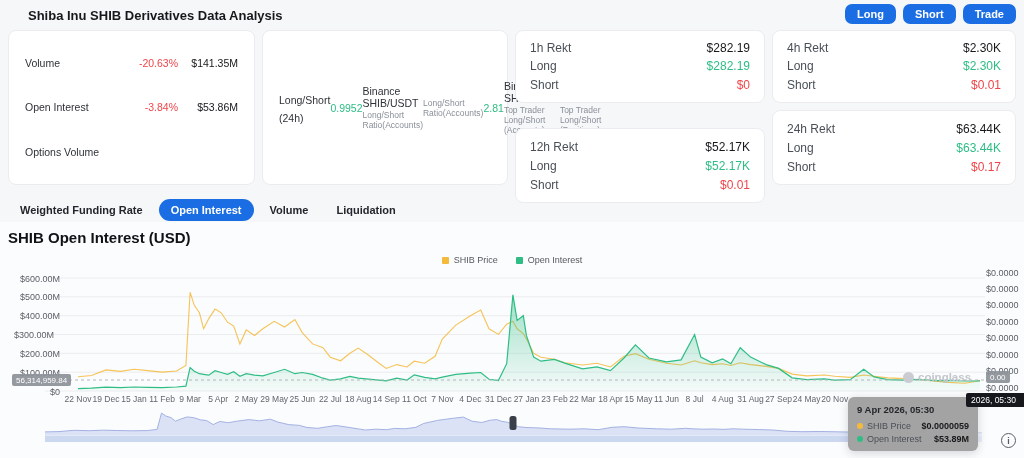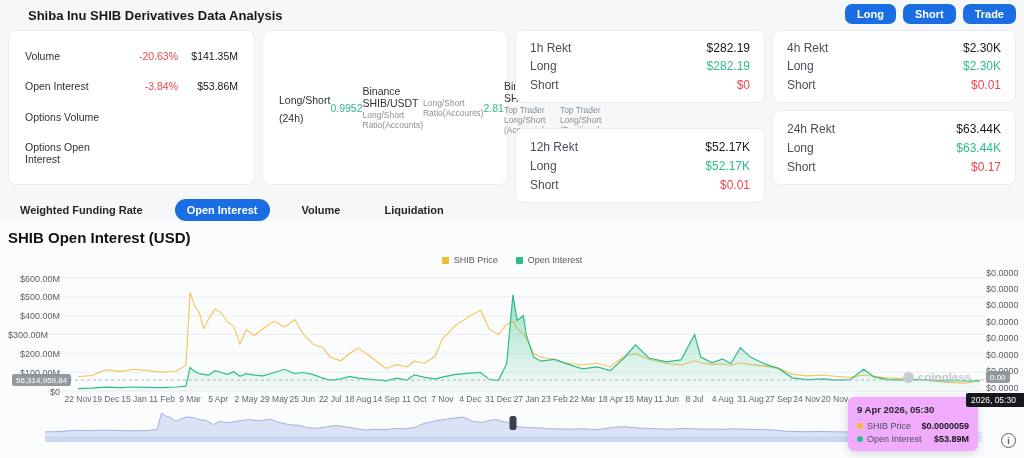--- a/index.html
+++ b/index.html
@@ -31,42 +31,42 @@
   .krow .lbl { flex:1; }
   .krow .v-total { color:#17181b; }
   .krow .v-long { color:#2ebd85; }
   .krow .v-short { color:#ef454a; }
   #rekt-1h  { left:515px; top:30px;  width:250px; height:73px; }
   #rekt-4h  { left:772px; top:30px;  width:244px; height:73px; }
   #rekt-12h { left:515px; top:128px; width:250px; height:75px; }
   #rekt-24h { left:772px; top:110px; width:244px; height:75px; }
 
   
-  .tabs { position:absolute; left:8px; top:199px; display:flex; align-items:center; gap:20px; }
+  .tabs { position:absolute; left:8px; top:199px; display:flex; align-items:center; gap:4px; }
   .tab { font-size:11px; font-weight:bold; color:#23262b; padding:5px 12px; border-radius:15px; cursor:pointer; }
   .tab.active { background:#1b6de3; color:#fff; }
 
   
   .chart-section { position:absolute; left:0; top:222px; width:1024px; height:236px; background:#fbfcfd; }
   .section-title { position:absolute; left:8px; top:229px; font-size:15px; font-weight:bold; color:#111216; }
   .legend { position:absolute; left:0; top:255px; width:1024px; display:flex; justify-content:center; gap:18px; pointer-events:none; }
   .legend-item { display:flex; align-items:center; gap:5px; font-size:9px; color:#55585e; }
   .legend-swatch { width:7px; height:7px; border-radius:1px; display:inline-block; }
 
   .tick { position:absolute; font-size:9px; color:#5b5f66; pointer-events:none; }
   .xtick { position:absolute; font-size:8.5px; color:#63666d; text-align:center; width:44px; pointer-events:none; }
 
   .axis-tag { position:absolute; background:rgba(140,144,152,0.92); color:#fff; font-size:8px; border-radius:2px; padding:1.5px 4px; pointer-events:none; }
   .date-tag { position:absolute; left:966px; top:393px; width:80px; background:#16181d; color:#fff; font-size:8.5px; border-radius:2px; padding:2px 5px; white-space:nowrap; z-index:6; }
 
   .watermark { position:absolute; left:903px; top:371px; display:flex; align-items:center; gap:4px; color:#c3c7cd; font-size:11.5px; font-weight:bold; pointer-events:none; }
   .wm-dot { width:11px; height:11px; border-radius:50%; background:#c9ccd2; }
 
   
-  .tooltip { position:absolute; left:848px; top:397px; width:130px; background:#f0abfc; border-radius:6px; box-shadow:0 2px 10px rgba(30,35,50,0.18); padding:7px 9px; z-index:5; }
+  .tooltip { position:absolute; left:848px; top:397px; width:130px; background:#a3a3a3; border-radius:6px; box-shadow:0 2px 10px rgba(30,35,50,0.18); padding:7px 9px; z-index:5; }
   .tooltip .tt-date { font-size:9.5px; font-weight:bold; color:#23262b; margin-bottom:6px; }
   .tt-row { display:flex; align-items:center; gap:4px; font-size:9px; color:#4a4f57; margin-top:3px; }
   .tt-dot { width:6px; height:6px; border-radius:50%; display:inline-block; }
   .tt-row .tt-val { margin-left:auto; font-weight:bold; color:#17181b; }
 
   .info-btn { position:absolute; left:1001px; top:433px; width:15px; height:15px; border:1.5px solid #595e66; border-radius:50%; color:#595e66; font-size:9px; font-weight:bold; display:flex; align-items:center; justify-content:center; cursor:pointer; background:transparent; }
 
   svg { position:absolute; left:0; overflow:visible; }
 </style>
 </head>
@@ -87,25 +87,20 @@
       <span class="chg">-20.63%</span>
       <span class="val">$141.35M</span>
     </div>
     <div class="srow">
       <span class="lbl">Open Interest</span>
       <span class="chg">-3.84%</span>
       <span class="val">$53.86M</span>
     </div>
     <div class="srow">
       <span class="lbl">Options Volume</span>
-      <span class="chg"></span>
-      <span class="val"></span>
-    </div>
-    <div class="srow">
-      <span class="lbl">Options Open Interest</span>
       <span class="chg"></span>
       <span class="val"></span>
     </div>
   </div>
 
   <div class="card card-ratio">
     <div class="rrow">
       <span class="lbls"><span class="l1">Long/Short (24h)</span></span>
       <span class="rv">0.9952</span>
     </div>
@@ -231,21 +226,21 @@
       <line x1="45" x2="985" y1="141" y2="141" stroke="#ececf0" stroke-width="1"></line>
       <polyline points="78.0,126.8 91.5,125.5 106.0,119.9 120.6,121.4 134.1,119.2 147.5,120.6 162.1,122.1 176.6,121.0 185.9,115.5 190.1,42.2 194.3,55.3 199.4,62.8 203.6,78.8 208.8,68.6 215.0,59.1 221.2,62.8 227.5,72.2 233.7,76.1 239.9,93.9 246.2,79.9 254.5,85.5 262.8,78.8 274.2,71.3 284.6,77.0 294.9,69.5 302.2,82.6 312.6,93.9 323.0,97.7 330.2,107.2 340.6,110.8 349.9,103.3 358.3,98.1 368.6,105.2 379.0,113.2 386.3,118.4 396.7,114.6 407.0,117.0 414.3,111.2 424.7,113.2 435.1,106.3 442.3,89.1 455.8,75.1 470.4,65.7 480.7,60.0 489.0,78.8 498.4,84.4 506.7,74.2 512.9,71.3 517.1,78.8 523.3,83.5 526.4,89.1 533.7,103.3 540.9,107.2 554.4,109.3 564.8,112.8 582.5,115.0 597.0,113.2 610.5,117.0 624.0,106.3 635.4,103.7 648.9,109.3 666.5,113.2 681.1,115.0 694.6,110.8 700.8,112.8 712.2,114.6 722.6,113.7 730.9,115.5 740.2,112.8 750.6,114.6 766.2,116.4 778.6,118.4 792.1,124.1 806.7,125.9 824.3,125.0 834.7,126.3 850.3,127.4 863.7,125.0 874.1,126.3 887.6,127.9 903.2,128.6 919.8,129.7 935.4,131.2 948.9,132.4 964.4,133.2 975.8,131.5 980.0,130.3" fill="none" stroke="#F4BA3B" stroke-width="1.1" opacity="0.85"></polyline>
       <polygon points="78.0,138.7 91.5,138.2 106.0,137.2 120.6,137.6 134.1,137.0 147.5,137.4 162.1,137.6 176.6,137.0 185.9,136.1 190.1,117.5 194.3,121.2 199.4,123.7 203.6,124.4 208.8,125.2 215.0,120.7 221.2,122.5 227.5,124.4 233.7,121.8 239.9,126.3 246.2,123.7 254.5,125.2 262.8,125.9 274.2,122.5 284.6,119.3 294.9,123.7 302.2,122.5 312.6,124.4 323.0,128.2 330.2,130.1 340.6,128.9 349.9,126.3 358.3,128.2 368.6,129.1 379.0,130.1 386.3,130.8 396.7,128.2 407.0,130.1 414.3,124.8 424.7,127.4 435.1,128.9 442.3,127.1 455.8,124.4 470.4,123.1 480.7,122.5 489.0,129.3 498.4,130.5 506.7,113.7 512.9,44.9 517.1,70.4 523.3,65.7 526.4,85.4 533.7,107.1 540.9,111.2 554.4,109.4 564.8,113.1 582.5,118.8 597.0,116.9 610.5,120.7 624.0,108.0 635.4,94.9 648.9,108.0 666.5,111.8 681.1,109.9 694.6,84.5 700.8,107.1 712.2,112.8 722.6,109.0 730.9,113.7 740.2,97.7 750.6,107.1 766.2,114.6 778.6,118.4 792.1,127.8 806.7,129.7 824.3,128.8 834.7,130.1 850.3,129.7 863.7,119.3 874.1,126.9 887.6,129.7 903.2,130.1 919.8,129.3 935.4,130.6 948.9,130.3 964.4,130.8 975.8,131.0 980.0,130.9 980.0,141 78.0,141" fill="url(#gOI)"></polygon>
       <polyline points="78.0,138.7 91.5,138.2 106.0,137.2 120.6,137.6 134.1,137.0 147.5,137.4 162.1,137.6 176.6,137.0 185.9,136.1 190.1,117.5 194.3,121.2 199.4,123.7 203.6,124.4 208.8,125.2 215.0,120.7 221.2,122.5 227.5,124.4 233.7,121.8 239.9,126.3 246.2,123.7 254.5,125.2 262.8,125.9 274.2,122.5 284.6,119.3 294.9,123.7 302.2,122.5 312.6,124.4 323.0,128.2 330.2,130.1 340.6,128.9 349.9,126.3 358.3,128.2 368.6,129.1 379.0,130.1 386.3,130.8 396.7,128.2 407.0,130.1 414.3,124.8 424.7,127.4 435.1,128.9 442.3,127.1 455.8,124.4 470.4,123.1 480.7,122.5 489.0,129.3 498.4,130.5 506.7,113.7 512.9,44.9 517.1,70.4 523.3,65.7 526.4,85.4 533.7,107.1 540.9,111.2 554.4,109.4 564.8,113.1 582.5,118.8 597.0,116.9 610.5,120.7 624.0,108.0 635.4,94.9 648.9,108.0 666.5,111.8 681.1,109.9 694.6,84.5 700.8,107.1 712.2,112.8 722.6,109.0 730.9,113.7 740.2,97.7 750.6,107.1 766.2,114.6 778.6,118.4 792.1,127.8 806.7,129.7 824.3,128.8 834.7,130.1 850.3,129.7 863.7,119.3 874.1,126.9 887.6,129.7 903.2,130.1 919.8,129.3 935.4,130.6 948.9,130.3 964.4,130.8 975.8,131.0 980.0,130.9" fill="none" stroke="#2EBD85" stroke-width="1.2"></polyline>
       <line x1="45" x2="985" y1="130" y2="130" stroke="#b3b6bc" stroke-width="1" stroke-dasharray="3,3"></line>
     </svg>
   <div id="axis-labels">
       <div class="tick" style="left: 8px; top: 273.5px; width: 52px; text-align: right;">$600.00M</div>
       <div class="tick" style="left: 8px; top: 292.333px; width: 52px; text-align: right;">$500.00M</div>
       <div class="tick" style="left: 8px; top: 311.167px; width: 52px; text-align: right;">$400.00M</div>
-      <div class="tick" style="left: 8px; top: 330px; width: 52px; text-align: left;">$300.00M</div>
+      <div class="tick" style="left: 8px; top: 330px; width: 52px; text-align: center;">$300.00M</div>
       <div class="tick" style="left: 8px; top: 348.833px; width: 52px; text-align: right;">$200.00M</div>
       <div class="tick" style="left: 8px; top: 367.667px; width: 52px; text-align: right;">$100.00M</div>
       <div class="tick" style="left: 8px; top: 386.5px; width: 52px; text-align: right;">$0</div>
       <div class="tick" style="left: 986px; top: 267.5px;">$0.0000</div>
       <div class="tick" style="left: 986px; top: 283.93px;">$0.0000</div>
       <div class="tick" style="left: 986px; top: 300.36px;">$0.0000</div>
       <div class="tick" style="left: 986px; top: 316.79px;">$0.0000</div>
       <div class="tick" style="left: 986px; top: 333.22px;">$0.0000</div>
       <div class="tick" style="left: 986px; top: 349.65px;">$0.0000</div>
       <div class="tick" style="left: 986px; top: 366.08px;">$0.0000</div>
@@ -269,21 +264,21 @@
       <div class="xtick" style="left: 504.405px; top: 394px;">27 Jan</div>
       <div class="xtick" style="left: 532.43px; top: 394px;">23 Feb</div>
       <div class="xtick" style="left: 560.456px; top: 394px;">22 Mar</div>
       <div class="xtick" style="left: 588.481px; top: 394px;">18 Apr</div>
       <div class="xtick" style="left: 616.506px; top: 394px;">15 May</div>
       <div class="xtick" style="left: 644.532px; top: 394px;">11 Jun</div>
       <div class="xtick" style="left: 672.557px; top: 394px;">8 Jul</div>
       <div class="xtick" style="left: 700.582px; top: 394px;">4 Aug</div>
       <div class="xtick" style="left: 728.608px; top: 394px;">31 Aug</div>
       <div class="xtick" style="left: 756.633px; top: 394px;">27 Sep</div>
-      <div class="xtick" style="left: 784.658px; top: 394px;">24 Nov</div>
+      <div class="xtick" style="left: 784.658px; top: 394px;">24 May</div>
       <div class="xtick" style="left: 812.684px; top: 394px;">20 Nov</div>
     </div>
 
   <div class="watermark">
     <span class="wm-dot"></span>
     <span>coinglass</span>
   </div>
 
   <div class="axis-tag" style="left:12px; top:374px;">56,314,959.84</div>
   <div class="axis-tag" style="left:986px; top:371px;">0.00</div>

